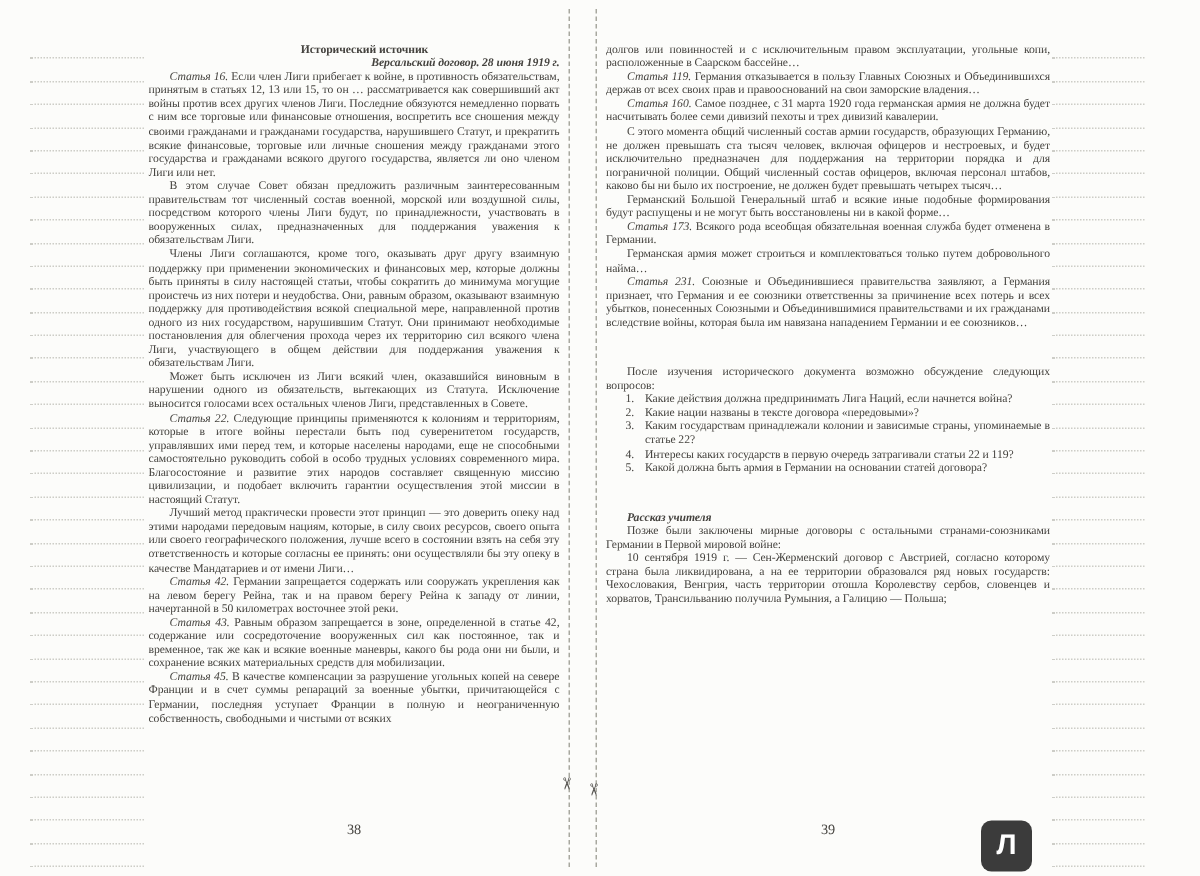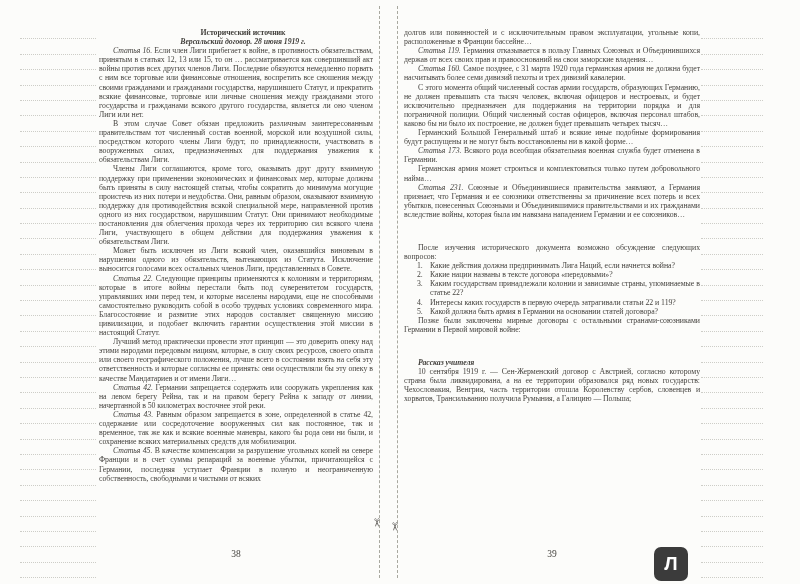--- a/index.html
+++ b/index.html
@@ -3,21 +3,21 @@
 <meta charset="utf-8">
 <style>
   html,body{margin:0;padding:0;}
   body{position:relative;width:800px;height:584px;overflow:hidden;background:#fcfcfa;
        font-family:"Liberation Serif","DejaVu Serif",serif;color:#45433f;}
   .col{position:absolute;top:28px;font-size:7.8px;line-height:9.1px;letter-spacing:-0.05px;overflow:hidden;}
   #left-col{left:99px;width:274px;height:520px;}
   #right-col{left:404px;width:296px;height:520px;}
   .blk{margin:0;text-indent:14px;text-align:justify;}
   .heading{font-weight:700;text-align:center;}
-  .subheading{font-weight:700;font-style:italic;text-align:center;}
+  .subheading{font-weight:700;font-style:italic;text-align:right;}
   .teacher-heading{font-weight:700;font-style:italic;text-align:left;}
   .lead{font-style:italic;font-weight:400;}
   .body-cont{text-indent:0;}
   .spaced{margin-top:24px;}
   .list{display:flex;text-indent:0;padding-left:13px;margin:0;}
   .num{flex:none;width:13px;}
   .txt{flex:1;text-align:justify;}
   .pagenum{position:absolute;top:549px;text-align:center;font-size:9.5px;color:#45433f;}
   #pn-left{left:99px;width:274px;}
   #pn-right{left:404px;width:296px;}
@@ -124,21 +124,21 @@
     <p class="blk body">В этом случае Совет обязан предложить различным заинтересованным правительствам тот численный состав военной, морской или воздушной силы, посредством которого члены Лиги будут, по принадлежности, участвовать в вооруженных силах, предназначенных для поддержания уважения к обязательствам Лиги.</p>
     <p class="blk body">Члены Лиги соглашаются, кроме того, оказывать друг другу взаимную поддержку при применении экономических и финансовых мер, которые должны быть приняты в силу настоящей статьи, чтобы сократить до минимума могущие проистечь из них потери и неудобства. Они, равным образом, оказывают взаимную поддержку для противодействия всякой специальной мере, направленной против одного из них государством, нарушившим Статут. Они принимают необходимые постановления для облегчения прохода через их территорию сил всякого члена Лиги, участвующего в общем действии для поддержания уважения к обязательствам Лиги.</p>
     <p class="blk body">Может быть исключен из Лиги всякий член, оказавшийся виновным в нарушении одного из обязательств, вытекающих из Статута. Исключение выносится голосами всех остальных членов Лиги, представленных в Совете.</p>
     <p class="blk body"><em class="lead">Статья 22. </em>Следующие принципы применяются к колониям и территориям, которые в итоге войны перестали быть под суверенитетом государств, управлявших ими перед тем, и которые населены народами, еще не способными самостоятельно руководить собой в особо трудных условиях современного мира. Благосостояние и развитие этих народов составляет священную миссию цивилизации, и подобает включить гарантии осуществления этой миссии в настоящий Статут.</p>
     <p class="blk body">Лучший метод практически провести этот принцип — это доверить опеку над этими народами передовым нациям, которые, в силу своих ресурсов, своего опыта или своего географического положения, лучше всего в состоянии взять на себя эту ответственность и которые согласны ее принять: они осуществляли бы эту опеку в качестве Мандатариев и от имени Лиги…</p>
     <p class="blk body"><em class="lead">Статья 42. </em>Германии запрещается содержать или сооружать укрепления как на левом берегу Рейна, так и на правом берегу Рейна к западу от линии, начертанной в 50 километрах восточнее этой реки.</p>
     <p class="blk body"><em class="lead">Статья 43. </em>Равным образом запрещается в зоне, определенной в статье 42, содержание или сосредоточение вооруженных сил как постоянное, так и временное, так же как и всякие военные маневры, какого бы рода они ни были, и сохранение всяких материальных средств для мобилизации.</p>
     <p class="blk body"><em class="lead">Статья 45. </em>В качестве компенсации за разрушение угольных копей на севере Франции и в счет суммы репараций за военные убытки, причитающейся с Германии, последняя уступает Франции в полную и неограниченную собственность, свободными и чистыми от всяких</p>
   </div>
 <div class="col" id="right-col">
-    <p class="blk body-cont">долгов или повинностей и с исключительным правом эксплуатации, угольные копи, расположенные в Франции бассейне…</p>
+    <p class="blk body-cont">долгов или повинностей и с исключительным правом эксплуатации, угольные копи, расположенные в Саарском бассейне…</p>
     <p class="blk body"><em class="lead">Статья 119. </em>Германия отказывается в пользу Главных Союзных и Объединившихся держав от всех своих прав и правооснований на свои заморские владения…</p>
     <p class="blk body"><em class="lead">Статья 160. </em>Самое позднее, с 31 марта 1920 года германская армия не должна будет насчитывать более семи дивизий пехоты и трех дивизий кавалерии.</p>
     <p class="blk body">С этого момента общий численный состав армии государств, образующих Германию, не должен превышать ста тысяч человек, включая офицеров и нестроевых, и будет исключительно предназначен для поддержания на территории порядка и для пограничной полиции. Общий численный состав офицеров, включая персонал штабов, каково бы ни было их построение, не должен будет превышать четырех тысяч…</p>
     <p class="blk body">Германский Большой Генеральный штаб и всякие иные подобные формирования будут распущены и не могут быть восстановлены ни в какой форме…</p>
     <p class="blk body"><em class="lead">Статья 173. </em>Всякого рода всеобщая обязательная военная служба будет отменена в Германии.</p>
     <p class="blk body">Германская армия может строиться и комплектоваться только путем добровольного найма…</p>
     <p class="blk body"><em class="lead">Статья 231. </em>Союзные и Объединившиеся правительства заявляют, а Германия признает, что Германия и ее союзники ответственны за причинение всех потерь и всех убытков, понесенных Союзными и Объединившимися правительствами и их гражданами вследствие войны, которая была им навязана нападением Германии и ее союзников…</p>
     <p class="blk body spaced">После изучения исторического документа возможно обсуждение следующих вопросов:</p>
     <div class="blk list">
       <span class="num">1.</span>
@@ -153,22 +153,22 @@
       <span class="txt">Каким государствам принадлежали колонии и зависимые страны, упоминаемые в статье 22?</span>
     </div>
     <div class="blk list">
       <span class="num">4.</span>
       <span class="txt">Интересы каких государств в первую очередь затрагивали статьи 22 и 119?</span>
     </div>
     <div class="blk list">
       <span class="num">5.</span>
       <span class="txt">Какой должна быть армия в Германии на основании статей договора?</span>
     </div>
+    <p class="blk teacher-heading spaced">Рассказ учителя</p>
     <p class="blk body">Позже были заключены мирные договоры с остальными странами-союзниками Германии в Первой мировой войне:</p>
-    <p class="blk teacher-heading spaced">Рассказ учителя</p>
     <p class="blk body">10 сентября 1919 г. — Сен-Жерменский договор с Австрией, согласно которому страна была ликвидирована, а на ее территории образовался ряд новых государств: Чехословакия, Венгрия, часть территории отошла Королевству сербов, словенцев и хорватов, Трансильванию получила Румыния, а Галицию — Польша;</p>
   </div>
 
 <div class="pagenum" id="pn-left">38</div>
 <div class="pagenum" id="pn-right">39</div>
 
 <div class="cutline" id="cut1"></div>
 <div class="cutline" id="cut2"></div>
 <span class="scissors" id="sc1">✂</span>
 <span class="scissors" id="sc2">✂</span>

